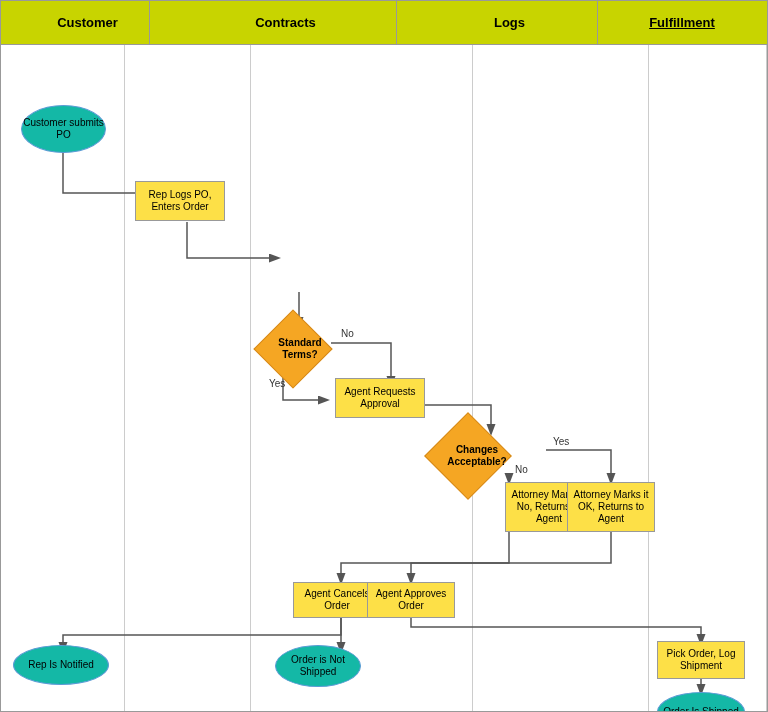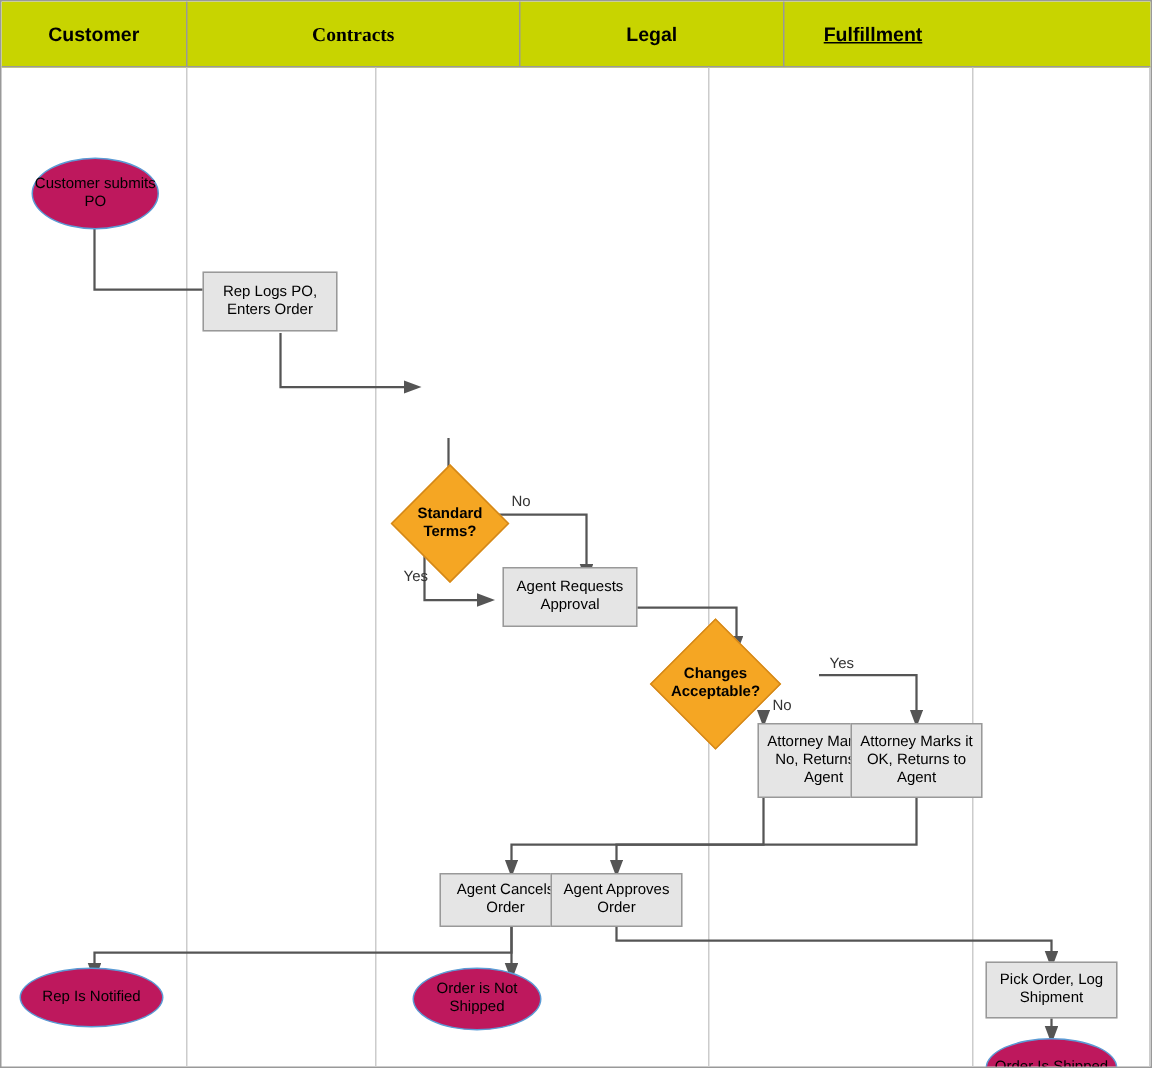--- a/index.html
+++ b/index.html
@@ -24,40 +24,41 @@
 
     .header-cell {
       display: flex;
       align-items: center;
       justify-content: center;
       font-weight: bold;
       font-size: 13px;
       color: #000;
       border-right: 1.5px solid #999;
       text-align: left;
+      margin-left: 25px;
     }
     .header-cell:last-child { border-right: none; }
 
     .body-row {
       display: flex;
       flex: 1;
       position: relative;
     }
 
     .lane {
       position: relative;
       border-right: 1.5px solid #ccc;
       height: 100%;
     }
     .lane:last-child { border-right: none; }
 
     
     .lane-customer    { width: 124px; }
     .lane-sales       { width: 126px; }
-    .lane-contracts   { width: 222px; font-family: Liberation Serif, serif; }
+    .lane-contracts   { width: 222px; }
     .lane-legal       { width: 176px; }
     .lane-fulfillment { width: 118px; text-decoration: underline; }
 
     
     .flow-svg {
       position: absolute;
       top: 0; left: 0;
       width: 100%;
       height: 100%;
       pointer-events: none;
@@ -68,37 +69,36 @@
       position: absolute;
       display: flex;
       align-items: center;
       justify-content: center;
       text-align: center;
       font-size: 10px;
       line-height: 1.2;
     }
 
     .ellipse {
-      background: #be185d;
+      background: #14b8a6;
       border: 1.5px solid #5b9bd5;
       border-radius: 50%;
       color: #000;
     }
 
     .rect {
-      background: #e5e5e5;
+      background: #fde047;
       border: 1.5px solid #999;
       color: #000;
     }
 
     .diamond-wrap {
       position: absolute;
       display: flex;
       align-items: center;
-      justify-content: center;
     }
 
     .diamond {
       background: #f5a623;
       border: 1.5px solid #d4881a;
       transform: rotate(45deg);
       position: absolute;
     }
 
     .diamond-text {
@@ -114,21 +114,21 @@
 
   </style>
 </head>
 <body>
 
 <div class="swimlane-container">
 
   <div class="header-row">
     <div class="header-cell lane-customer">Customer</div>
     <div class="header-cell lane-contracts">Contracts</div>
-    <div class="header-cell lane-legal">Legal</div>
+    <div class="header-cell lane-legal">Logs</div>
     <div class="header-cell lane-fulfillment">Fulfillment</div>
   </div>
 
   <div class="body-row">
 
     <div class="lane lane-customer"></div>
     <div class="lane lane-sales"></div>
     <div class="lane lane-contracts"></div>
     <div class="lane lane-legal"></div>
     <div class="lane lane-fulfillment"></div>

